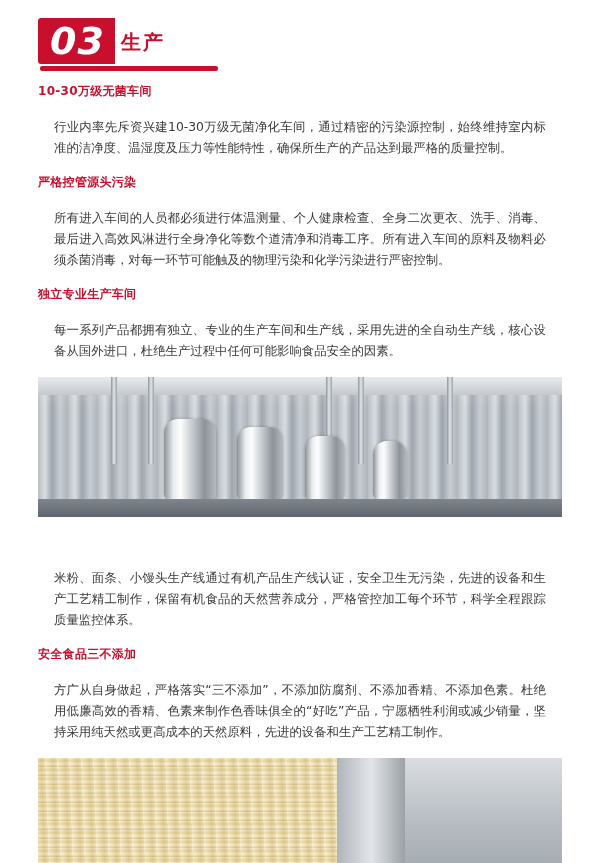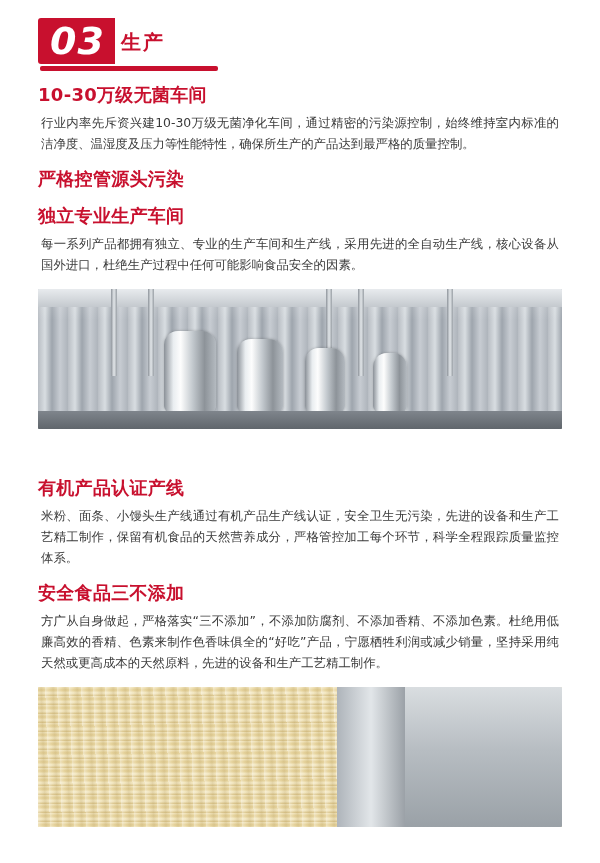--- a/index.html
+++ b/index.html
@@ -62,32 +62,32 @@
     margin-left: 2px;
     border-radius: 2px;
   }
   
   .block {
     margin: 0 38px 0 38px;
   }
   .sub-title {
     color: #c8102e;
     font-family: "DejaVu Sans", sans-serif;
-    font-size: 18px;
+    font-size: 12px;
     font-weight: bold;
     margin: 13px 0 5px 0;
     letter-spacing: 0.3px;
   }
   .para {
     font-family: "DejaVu Sans", sans-serif;
     font-size: 12.4px;
     line-height: 21px;
     color: #3a3a3a;
     text-align: justify;
-    margin: 3px;
+    margin: 16px;
   }
   
   .photo {
     margin: 14px 38px 0 38px;
     height: 140px;
     position: relative;
     overflow: hidden;
     border-radius: 1px;
   }
   
@@ -174,20 +174,21 @@
     <div class="badge-underline"></div>
   </div>
 
   <div class="block">
     <div class="sub-title">10-30万级无菌车间</div>
     <p class="para">行业内率先斥资兴建10-30万级无菌净化车间，通过精密的污染源控制，始终维持室内标准的洁净度、温湿度及压力等性能特性，确保所生产的产品达到最严格的质量控制。</p>
   </div>
 
   <div class="block">
     <div class="sub-title">严格控管源头污染</div>
+    <p class="para">所有进入车间的人员都必须进行体温测量、个人健康检查、全身二次更衣、洗手、消毒、最后进入高效风淋进行全身净化等数个道清净和消毒工序。所有进入车间的原料及物料必须杀菌消毒，对每一环节可能触及的物理污染和化学污染进行严密控制。</p>
   </div>
 
   <div class="block">
     <div class="sub-title">独立专业生产车间</div>
     <p class="para">每一系列产品都拥有独立、专业的生产车间和生产线，采用先进的全自动生产线，核心设备从国外进口，杜绝生产过程中任何可能影响食品安全的因素。</p>
   </div>
 
   <div class="photo photo-factory">
     <div class="ceiling"></div>
     <div class="pipe" style="left:14%;"></div>
@@ -199,21 +200,20 @@
     <div class="tank" style="left:38%;width:46px;height:52%;"></div>
     <div class="tank" style="left:51%;width:40px;height:46%;"></div>
     <div class="tank" style="left:64%;width:34px;height:42%;"></div>
     <div class="floor"></div>
   </div>
 
   <div class="spacer-lg"></div>
 
 
   <div class="block">
-    <div class="sub-title">有机产品认证产线</div>
     <p class="para">米粉、面条、小馒头生产线通过有机产品生产线认证，安全卫生无污染，先进的设备和生产工艺精工制作，保留有机食品的天然营养成分，严格管控加工每个环节，科学全程跟踪质量监控体系。</p>
   </div>
 
   <div class="block">
     <div class="sub-title">安全食品三不添加</div>
     <p class="para">方广从自身做起，严格落实“三不添加”，不添加防腐剂、不添加香精、不添加色素。杜绝用低廉高效的香精、色素来制作色香味俱全的“好吃”产品，宁愿栖牲利润或减少销量，坚持采用纯天然或更高成本的天然原料，先进的设备和生产工艺精工制作。</p>
   </div>
 
 
   <div class="photo photo-noodles">

